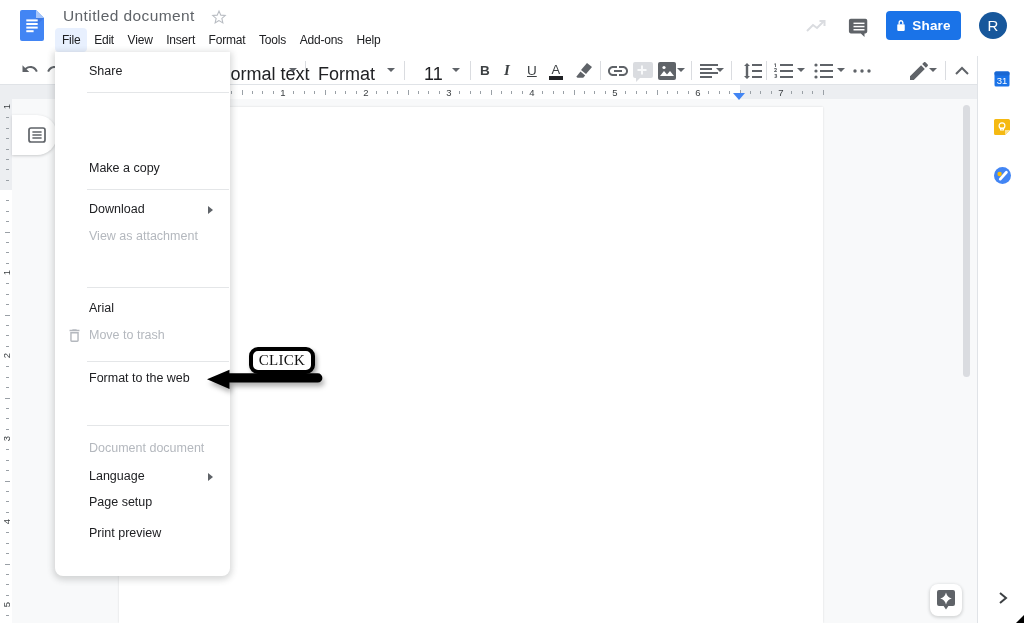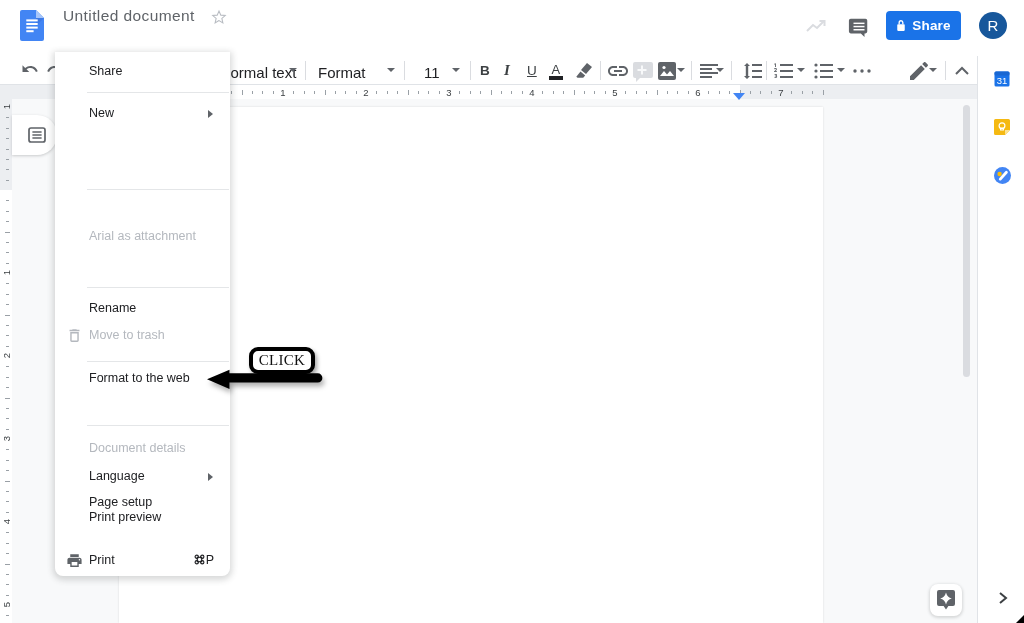--- a/index.html
+++ b/index.html
@@ -19,21 +19,21 @@
   #menubar .mi { font-size:12px; letter-spacing:-0.2px; color:#202124; padding:4px 6.8px; border-radius:4px; line-height:16px; }
   #menubar .mi.active { background:#e8f0fe; }
 
   
   #sharebtn { position:absolute; left:886px; top:11px; width:75px; height:29px; background:#1a73e8; border-radius:4px; color:#fff; font-size:13.5px; font-weight:bold; display:flex; align-items:center; justify-content:center; gap:6px; letter-spacing:0.2px; }
   #avatar { position:absolute; left:979px; top:12px; width:28px; height:27px; border-radius:50%; background:#17579b; color:#fff; font-size:15px; font-weight:normal; display:flex; align-items:center; justify-content:center; }
 
   
   #toolbar { position:absolute; left:0; top:56px; width:977px; height:29px; background:#fff; border-bottom:1px solid #e0e3e7; }
   .tsep { position:absolute; top:5px; width:1px; height:19px; background:#dadce0; }
-  .tbtxt { position:absolute; font-size:15px; color:#202124; top:7.5px; }
+  .tbtxt { position:absolute; font-size:18px; color:#202124; top:7.5px; }
   .caret { position:absolute; top:12px; width:0; height:0; border-left:4px solid transparent; border-right:4px solid transparent; border-top:4.5px solid #5f6368; }
   .ticon { position:absolute; top:3px; width:24px; height:24px; display:flex; align-items:center; justify-content:center; }
 
   
   #hruler { position:absolute; left:0; top:85px; width:977px; height:14px; background:#eceef1; }
   #hruler .white { position:absolute; left:200px; top:0; width:540px; height:14px; background:#fff; }
   .tick { position:absolute; width:1px; height:3px; top:6px; background:#9aa0a6; }
   .tickh { position:absolute; width:1px; height:5px; top:5px; background:#9aa0a6; }
   .rnum { position:absolute; top:1.5px; font-size:9.5px; color:#3c4043; transform:translateX(-50%); }
   #bluetri { position:absolute; left:733px; top:93px; width:0; height:0; border-left:6.5px solid transparent; border-right:6.5px solid transparent; border-top:7px solid #4285f4; }
@@ -223,20 +223,30 @@
       <path d="M16 8 h8 l-8 8 z" fill="#3a6fd8" opacity="0.55"></path>
       <rect x="6.3" y="9.4" width="11.4" height="2" fill="#fff"></rect>
       <rect x="6.3" y="13" width="11.4" height="2" fill="#fff"></rect>
       <rect x="6.3" y="16.6" width="11.4" height="2" fill="#fff"></rect>
       <rect x="6.3" y="20.2" width="7.3" height="2" fill="#fff"></rect>
     </svg>
     <div id="title">Untitled document</div>
     <svg width="16" height="16" viewBox="0 0 24 24" style="position:absolute;left:211px;top:9px">
       <path d="M12 17.3 6.2 20.8l1.5-6.6L2.6 9.8l6.7-.6L12 3l2.7 6.2 6.7.6-5.1 4.4 1.5 6.6z" fill="none" stroke="#b8bcc2" stroke-width="1.6"></path>
     </svg>
+    <div id="menubar">
+      <div class="mi active">File</div>
+      <div class="mi">Edit</div>
+      <div class="mi">View</div>
+      <div class="mi">Insert</div>
+      <div class="mi">Format</div>
+      <div class="mi">Tools</div>
+      <div class="mi">Add-ons</div>
+      <div class="mi">Help</div>
+    </div>
 
     <svg width="22" height="16" viewBox="0 0 22 16" style="position:absolute;left:805px;top:18px">
       <path d="M2 13 L8 7 L12 10 L19 3" fill="none" stroke="#dadce0" stroke-width="2"></path>
       <path d="M14.5 3 h5 v5" fill="none" stroke="#dadce0" stroke-width="2"></path>
     </svg>
 
     <svg width="22" height="22" viewBox="0 0 24 24" style="position:absolute;left:848px;top:16px">
       <path d="M21 3 H5 a2 2 0 0 0 -2 2 v12 a2 2 0 0 0 2 2 h1 v4 l4 -4 h11 a2 2 0 0 0 2 -2 V5 a2 2 0 0 0 -2 -2 z" fill="#5f6368" transform="translate(24 0) scale(-1 1)"></path>
       <g stroke="#fff" stroke-width="1.6">
         <line x1="6" y1="8" x2="18" y2="8"></line>
@@ -339,48 +349,38 @@
     <div class="tsep" style="left:945px"></div>
 
     <svg class="ticon" style="left:950px" width="20" height="20" viewBox="0 0 24 24">
       <path d="M6 15 l6-6 6 6" fill="none" stroke="#5f6368" stroke-width="2"></path>
     </svg>
   </div>
 
   <div id="filemenu">
     <div class="item" style="top:5.5px">Share</div>
     <div class="msep" style="top:39.5px"></div>
-    <div class="item" style="top:47.5px">New<span class="sub"></span></div>
+    <div class="item" style="top:102.5px">Make a copy</div>
     <div class="msep" style="top:137.3px"></div>
-    <div class="item dis" style="top:170.8px">Arial as attachment</div>
+    <div class="item" style="top:143.5px">Download<span class="sub"></span></div>
+    <div class="item dis" style="top:170.8px">View as attachment</div>
     <div class="msep" style="top:235px"></div>
-    <div class="item" style="top:242.5px">Rename</div>
+    <div class="item" style="top:242.5px">Arial</div>
     <div class="item dis" style="top:269.5px">
       <svg class="micon" viewBox="0 0 24 24">
           <path d="M6 19c0 1.1.9 2 2 2h8c1.1 0 2-.9 2-2V7H6v12zM8 9h8v10H8V9zm7.5-5-1-1h-5l-1 1H5v2h14V4z" fill="#b4b8be"></path>
         </svg>
       Move to trash</div>
     <div class="msep" style="top:309px"></div>
     <div class="item" style="top:313.2px">Format to the web</div>
     <div class="msep" style="top:372.8px"></div>
-    <div class="item dis" style="top:383.2px">Document details</div>
+    <div class="item dis" style="top:383.2px">Document document</div>
     <div class="item" style="top:436.5px">Page setup</div>
     <div class="item" style="top:410.5px">Language<span class="sub"></span></div>
-    <div class="item" style="top:452px">Print preview</div>
-    <div class="item" style="top:494.5px">
-      <svg class="micon" viewBox="0 0 24 24">
-          <path d="M19 8H5c-1.7 0-3 1.3-3 3v6h4v4h12v-4h4v-6c0-1.7-1.3-3-3-3zm-3 11H8v-5h8v5zm3-7c-.6 0-1-.4-1-1s.4-1 1-1 1 .4 1 1-.4 1-1 1zm-1-9H6v4h12V3z" fill="#5f6368"></path>
-        </svg>
-      Print<span class="shortcut"><svg class="cmdk" viewBox="0 0 12 12">
-            <rect x="3.6" y="3.6" width="4.8" height="4.8" fill="none" stroke="#202124" stroke-width="1.25"></rect>
-            <circle cx="3" cy="3" r="1.8" fill="none" stroke="#202124" stroke-width="1.25"></circle>
-            <circle cx="9" cy="3" r="1.8" fill="none" stroke="#202124" stroke-width="1.25"></circle>
-            <circle cx="3" cy="9" r="1.8" fill="none" stroke="#202124" stroke-width="1.25"></circle>
-            <circle cx="9" cy="9" r="1.8" fill="none" stroke="#202124" stroke-width="1.25"></circle>
-          </svg>P</span></div>
+    <div class="item" style="top:468px">Print preview</div>
   </div>
 
   <div id="clickbox">CLICK</div>
   <svg id="clickarrow" width="130" height="55" viewBox="0 0 130 55" style="filter:drop-shadow(2.5px 4px 2.5px rgba(0,0,0,0.30))">
     <path d="M117.8 33.3 H29.5 v-3.6 L7 39.3 29.5 48.9 v-6.4 h88.3 a4.6 4.6 0 0 0 0 -9.2 z" fill="#000"></path>
   </svg>
 
   <div id="sidebar">
 
     <svg class="abs" style="left:16px;top:15px" width="16" height="16" viewBox="0 0 16 16">

